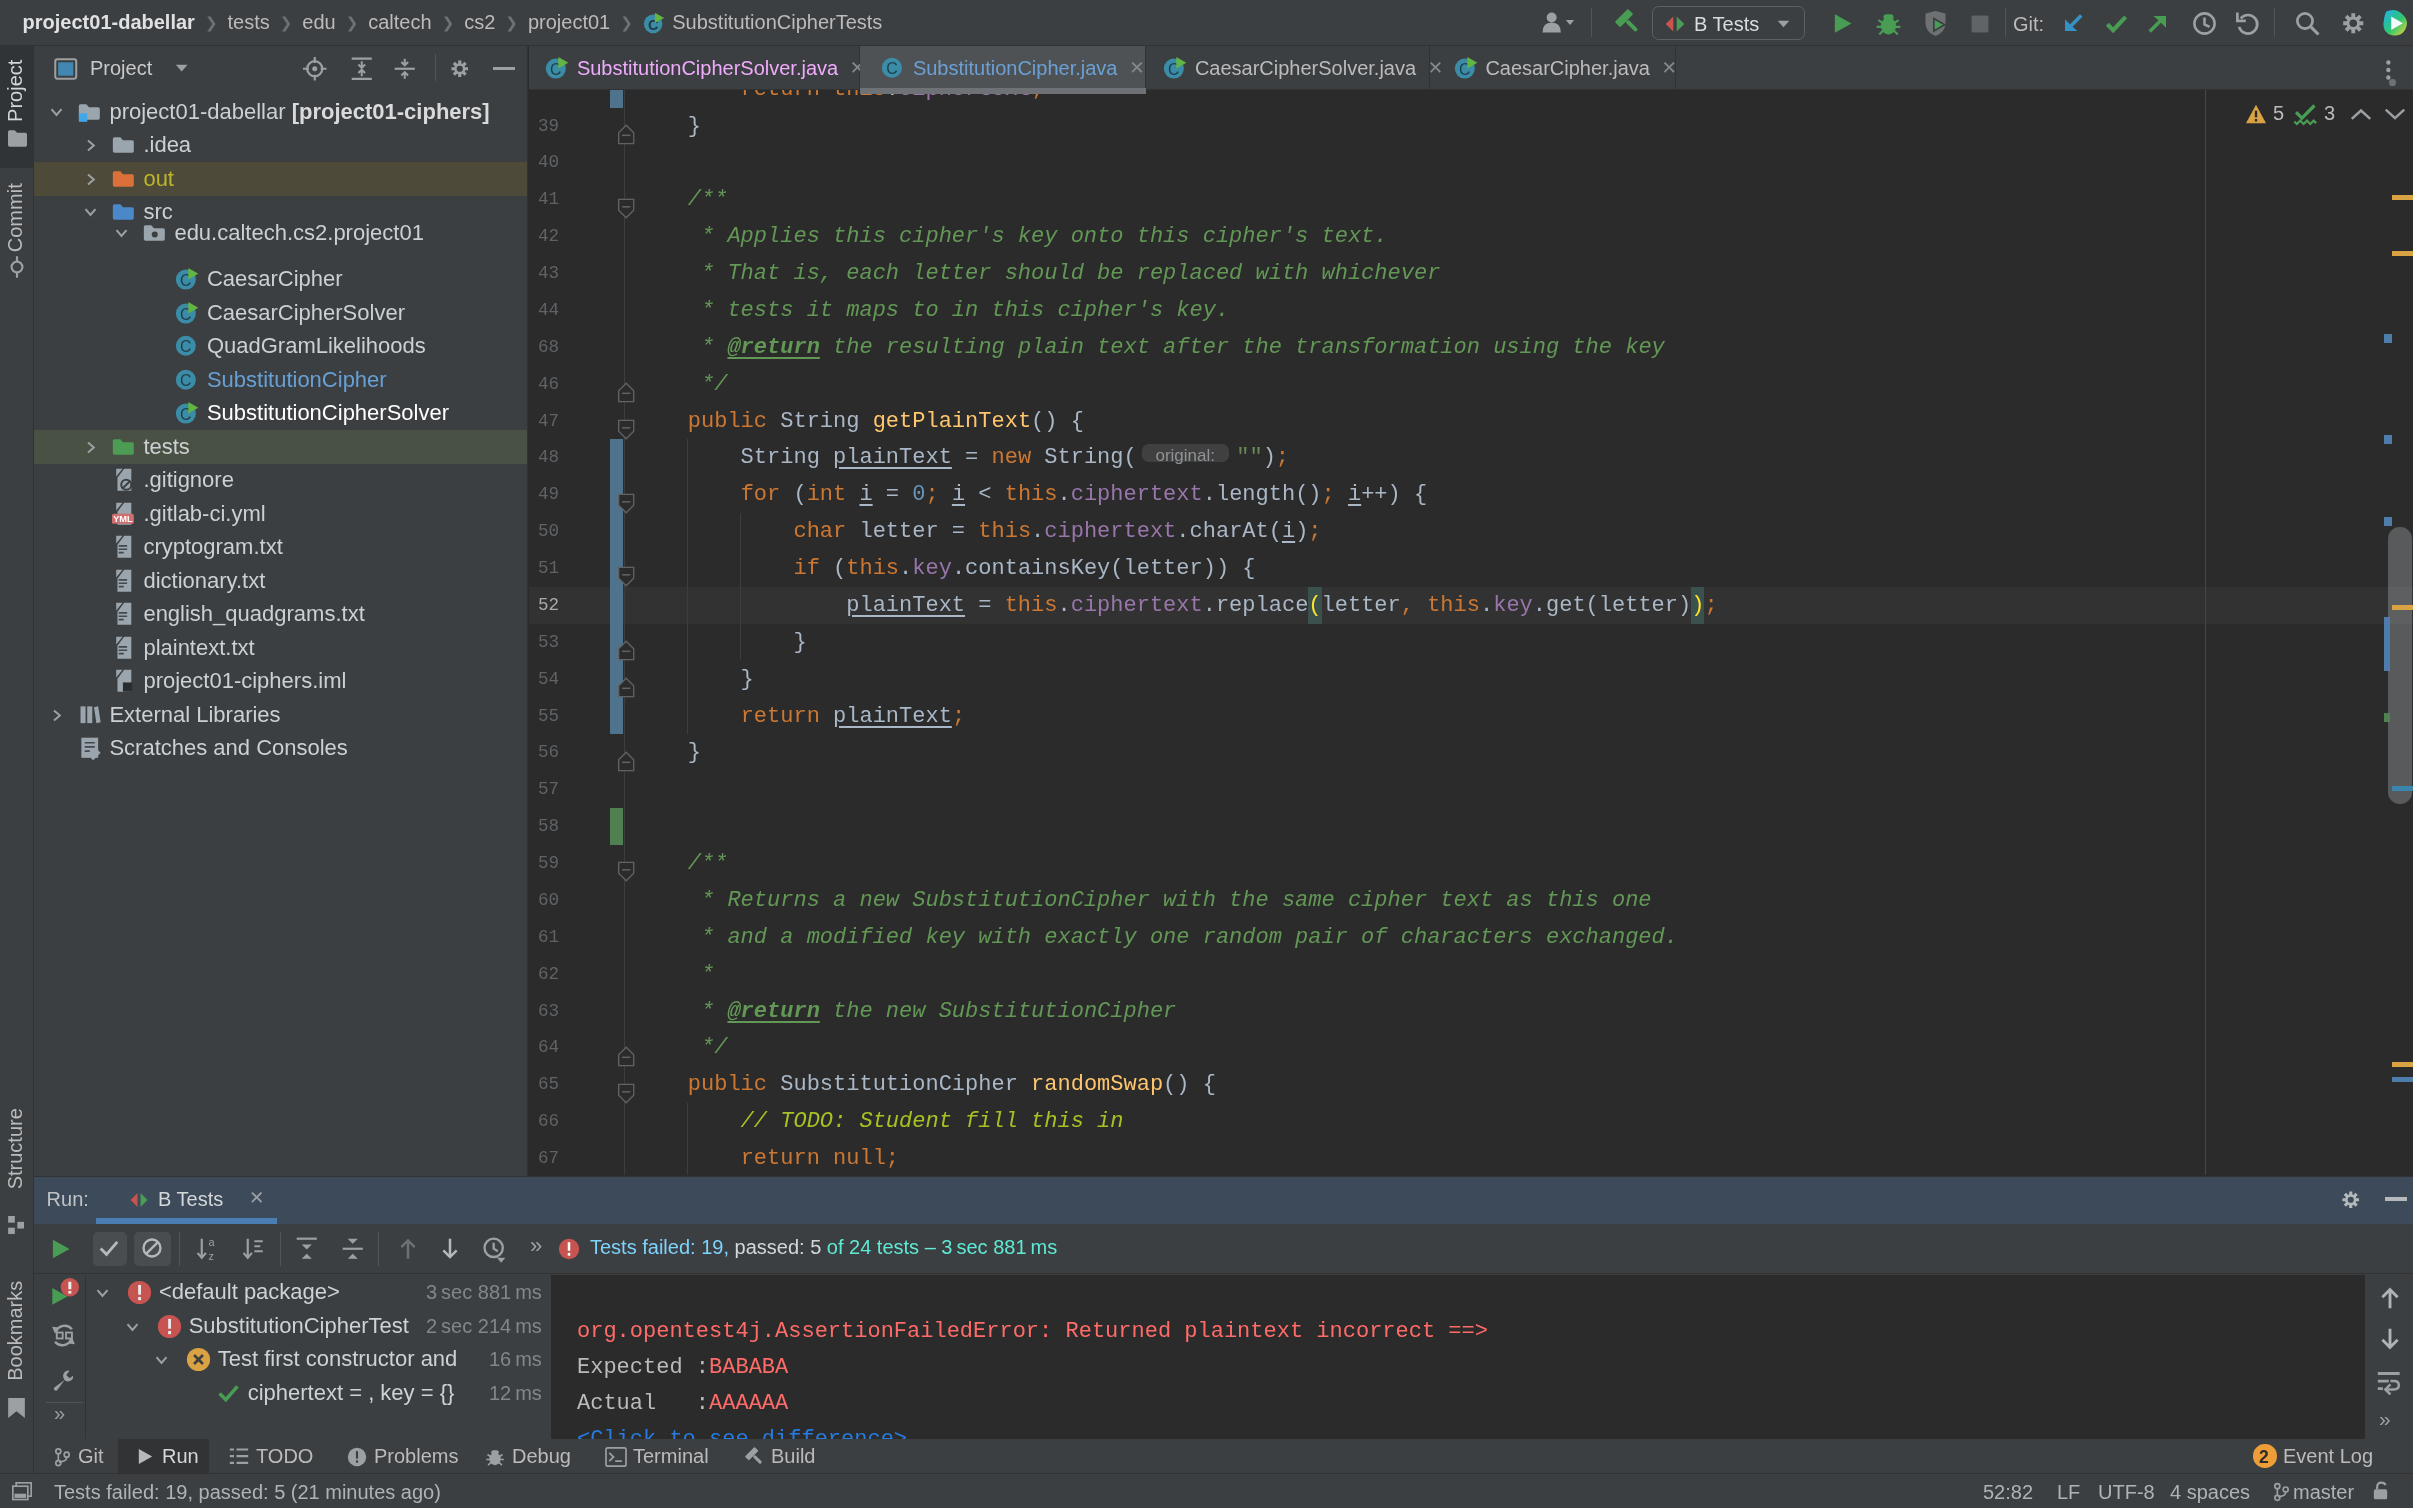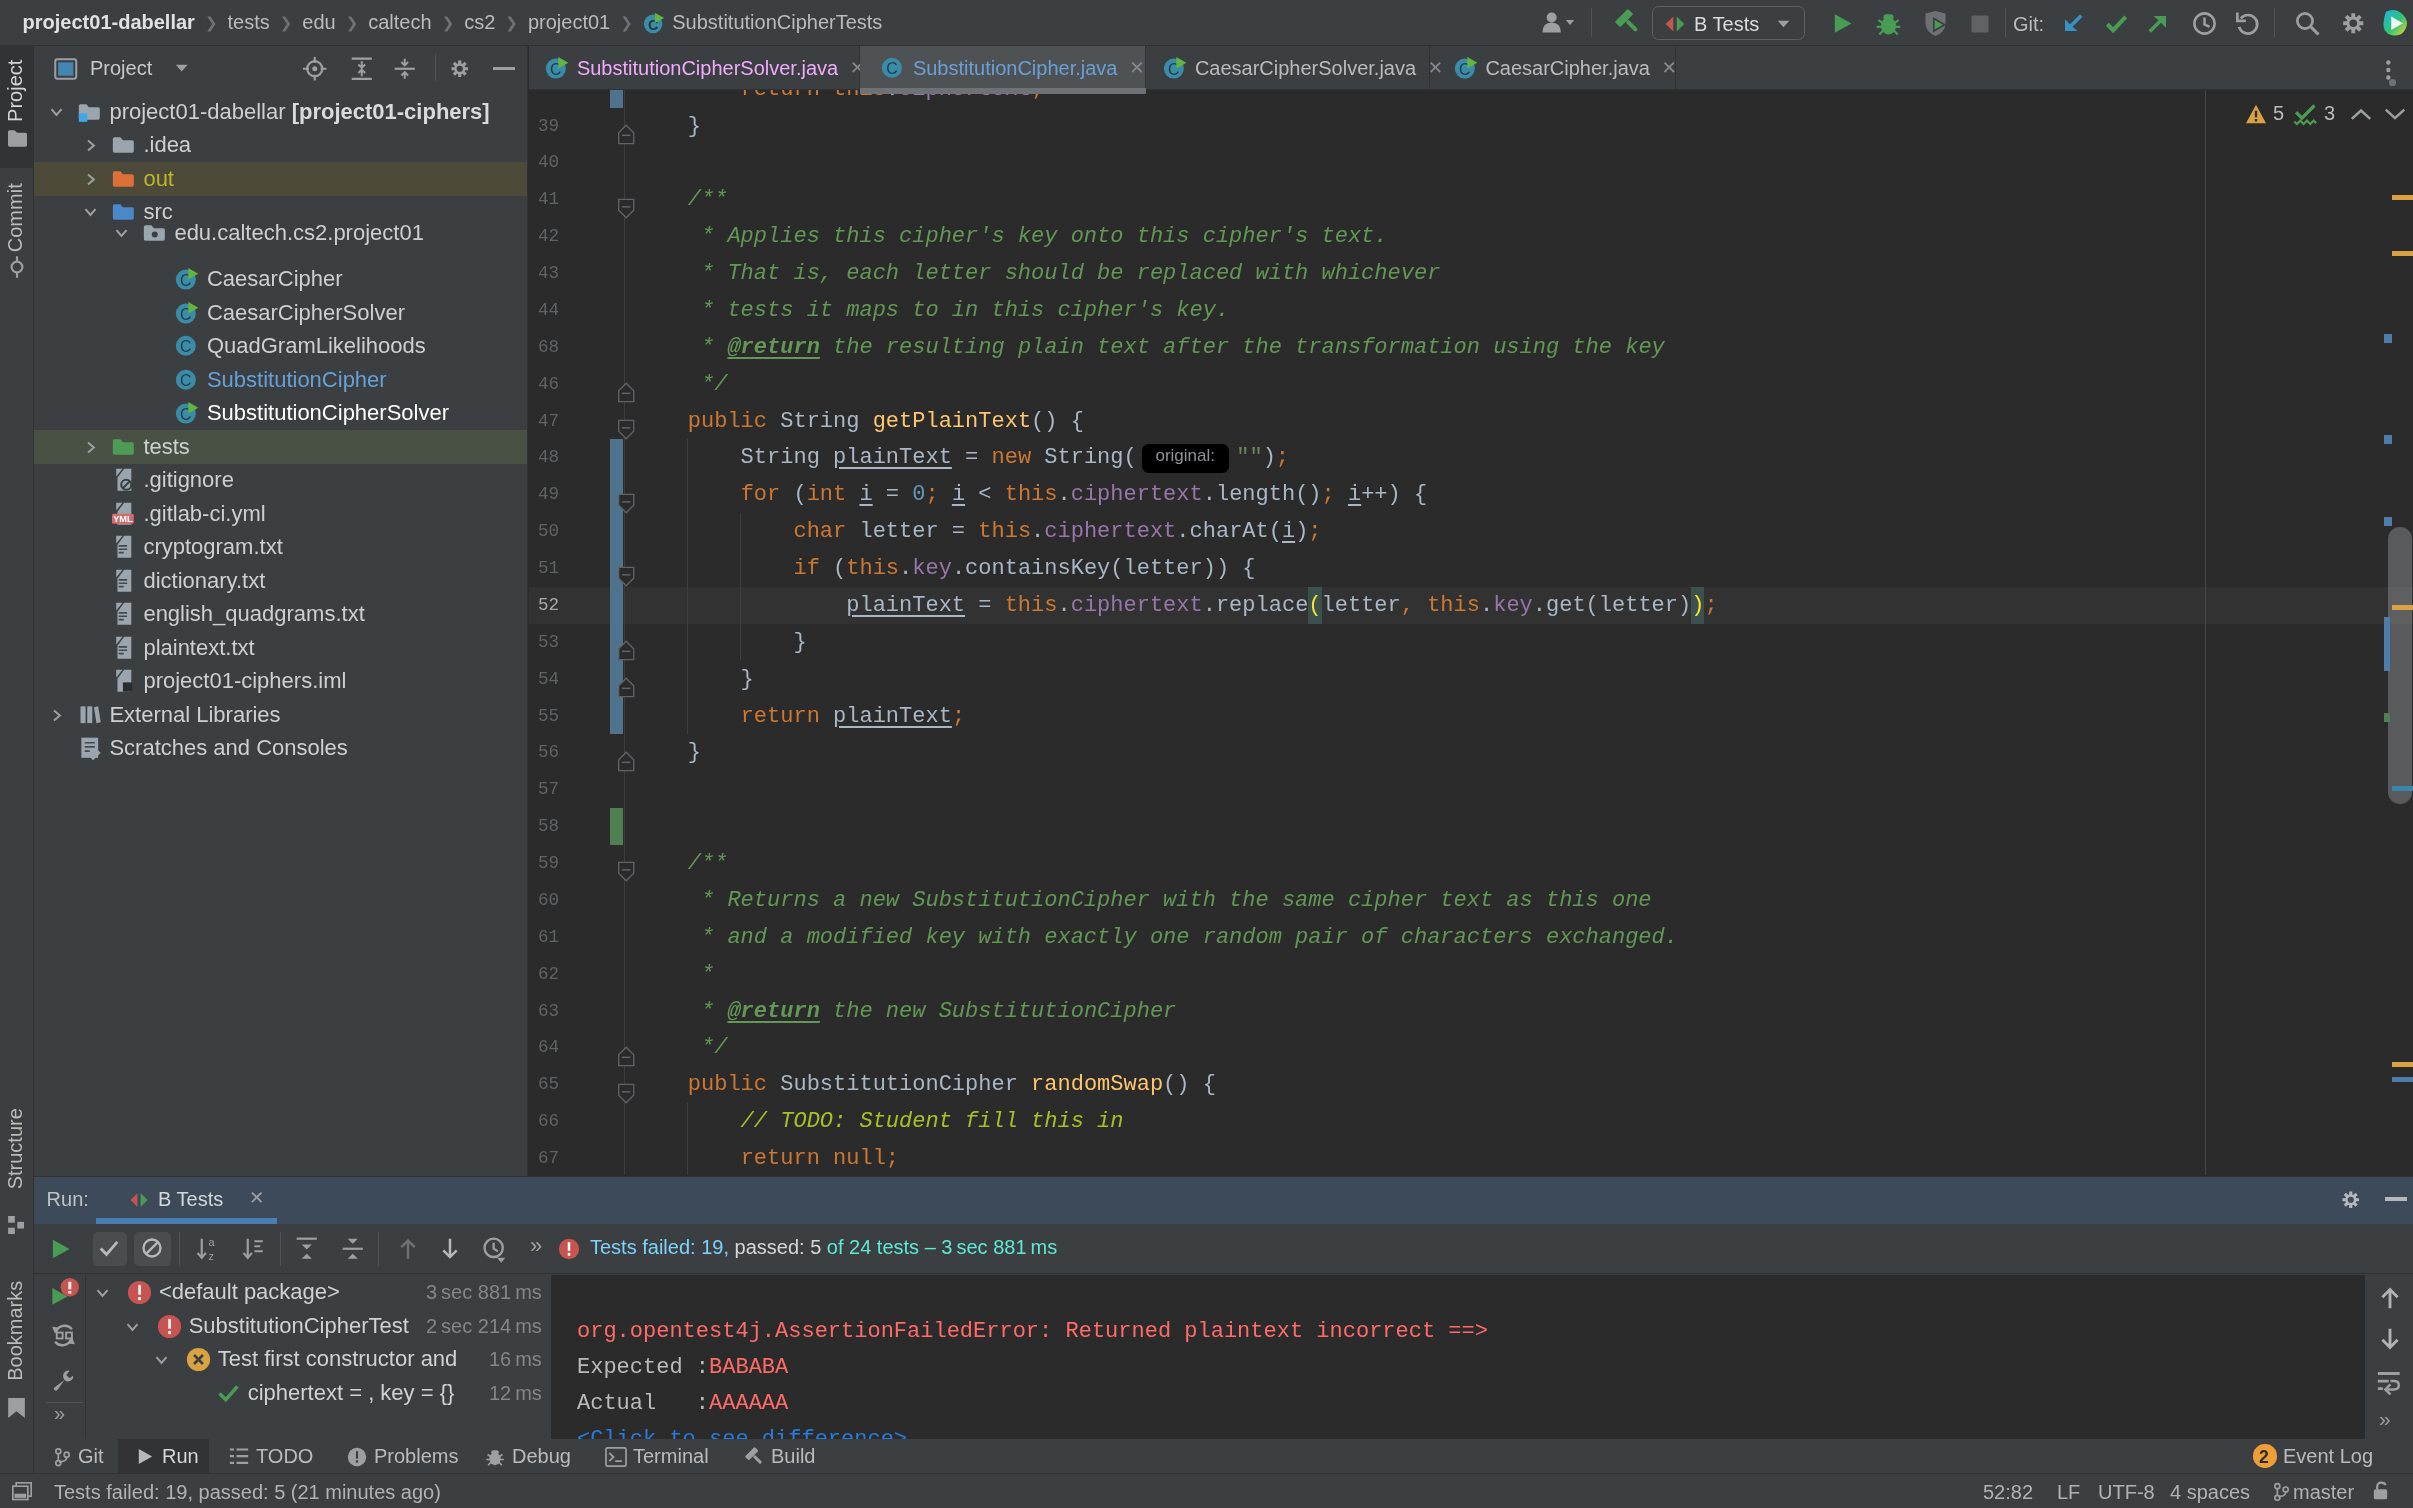--- a/index.html
+++ b/index.html
@@ -26,21 +26,21 @@
 .tab{position:absolute;top:0;height:44px;display:flex;align-items:center;font-size:20px;color:#bbbbbb;border-right:0.8px solid #323232}
 .tab .ticon{width:23.5px;height:23.5px;margin:0 8.4px 0 0;position:relative}
 .tab .x{color:#85898d;font-size:18.4px;margin-left:11.7px}
 #codearea{position:absolute;left:0;top:44px;width:1885px;height:1085px;overflow:hidden}
 .cl{position:absolute;left:106px;height:37px;line-height:37px;font-family:"Liberation Mono",monospace;font-size:22px;white-space:pre;color:#a9b7c6}
 .ln{position:absolute;left:0;width:30px;text-align:right;height:37px;line-height:37px;font-family:"Liberation Mono",monospace;font-size:17.6px;color:#606366}
 .k{color:#cc7832}.sc{color:#cc7832}.f{color:#9876aa}.m{color:#ffc66d}.s{color:#6a8759}.n{color:#6897bb}
 .c{color:#629755;font-style:italic}.t{color:#a8c023;font-style:italic}
 .u{text-decoration:underline;text-underline-offset:4.2px;text-decoration-thickness:1.7px}
 .ph{display:inline-block;height:37px;background:#3b514d;color:#ffe32b}
-.inlay{display:inline-block;background:#000000;color:#8f9397;font-family:"Liberation Sans",sans-serif;font-size:17px;line-height:23.5px;height:29px;border-radius:6.7px;padding:0 8.4px;margin:0 7.5px 0 5px;vertical-align:1.7px}
+.inlay{display:inline-block;background:#404040;color:#8f9397;font-family:"Liberation Sans",sans-serif;font-size:17px;line-height:23.5px;height:18px;border-radius:6.7px;padding:0 8.4px;margin:0 7.5px 0 5px;vertical-align:1.7px}
 .fold{position:absolute;left:88px;width:18.4px;height:37px}
 
 #runwin{position:absolute;left:34px;top:1176px;width:2380px;height:263px;background:#3c3f41;border-top:0.8px solid #323232}
 #runhead{position:absolute;left:0;top:0;width:2380px;height:47px;background:#3d4a59}
 #runtools{position:absolute;left:0;top:47px;width:2380px;height:50px;border-bottom:0.8px solid #323232;display:block}
 #runcontent{position:absolute;left:0;top:98px;width:2380px;height:165px}
 .rrow{position:absolute;left:52px;width:465px;height:34px;display:flex;align-items:center;font-size:22px;color:#ced2d6;white-space:nowrap}
 .rrow .chev{width:32px;flex:0 0 32px;color:#9da0a3}
 .rrow .dur{position:absolute;right:9.2px;color:#83868a;text-align:right;background:#3c3f41;padding-left:8.4px;font-size:20px}
 #console{position:absolute;left:517px;top:0;width:1814px;height:165px;background:#2b2b2b;overflow:hidden}

